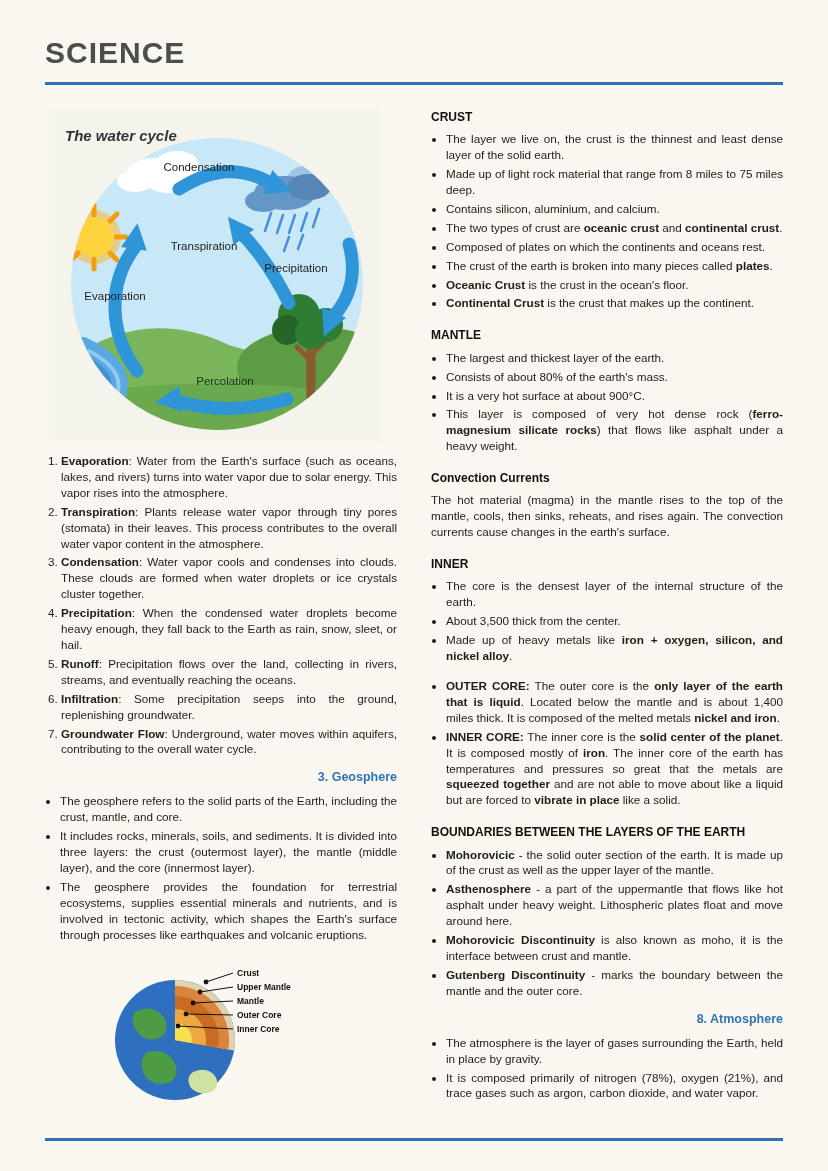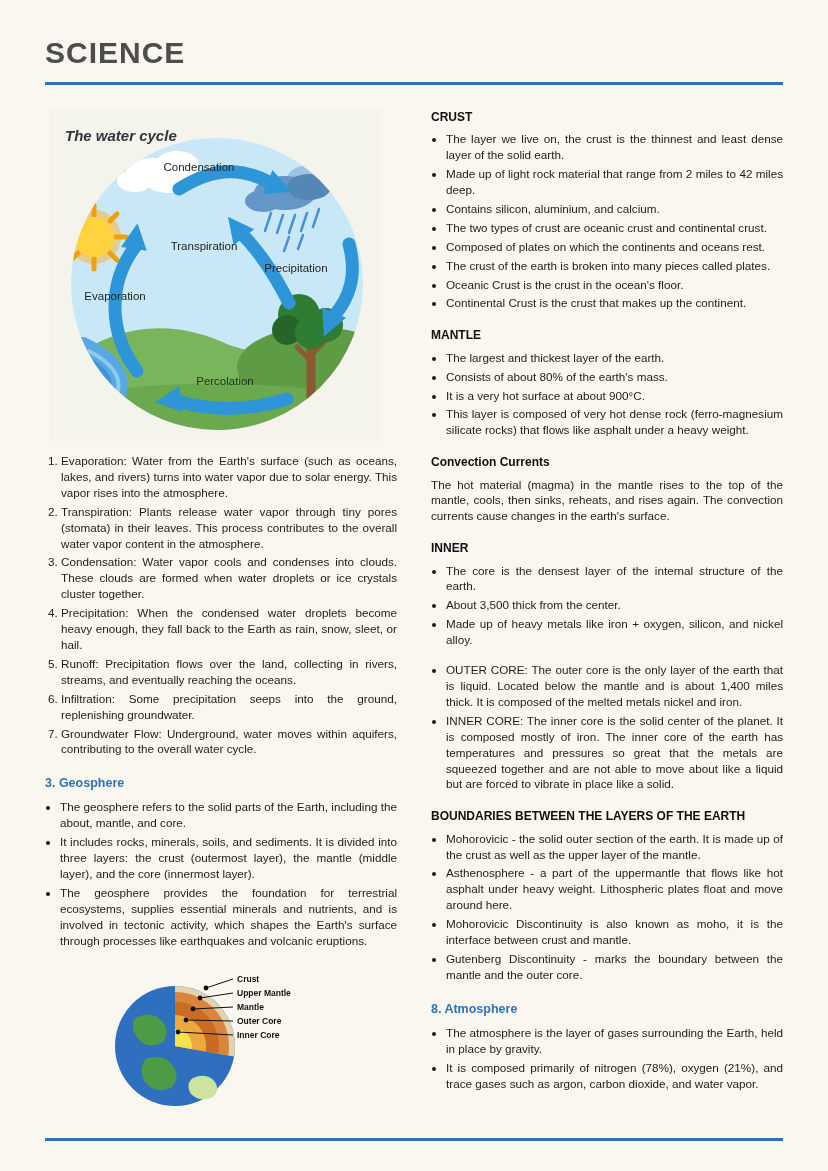--- a/index.html
+++ b/index.html
@@ -19,27 +19,27 @@
     color:#4d4d4d;
   }
   .rule { height:3px; background:#2e74b5; }
   .footer-rule { position:absolute; left:45px; right:45px; bottom:30px; height:3px; background:#2e74b5; }
 
   .columns { display:flex; gap:34px; margin-top:24px; }
   .col { width:352px; font-size:11.7px; line-height:1.36; text-align:justify; }
   .col > :first-child { margin-top:0; }
 
   .sec-h { font-weight:700; font-size:12px; color:#101010; margin:16px 0 6px; text-align:left; }
-  .blue-h { font-weight:700; font-size:12.5px; color:#2e74b5; margin:18px 0 7px; text-align:left; }
+  .blue-h { font-weight:700; font-size:12.5px; color:#2e74b5; margin:12px 0 7px; text-align:right; }
 
   ul.bullet-list { margin:4px 0 0 0; padding-left:15px; list-style:disc; }
   ol.num-list { margin:6px 0 4px 0; padding-left:16px; list-style:decimal; }
   ul.bullet-list li, ol.num-list li { margin-bottom:3px; }
   ul.gap-top { margin-top:14px; }
-  b { font-weight:400; }
+  b { font-weight:700; }
   p.body-p { margin:2px 0 8px 0; }
 
   figure { margin:0; }
   .water-figure { width:332px; margin:0 0 12px 4px; background:#eab308; border-radius:2px; }
   .water-figure svg { display:block; }
   .earth-figure { margin:10px 0 0 62px; }
   .earth-figure svg { display:block; }
 </style>
 </head>
 <body>
@@ -150,21 +150,21 @@
           <li><b>Transpiration</b>: Plants release water vapor through tiny pores (stomata) in their leaves. This process contributes to the overall water vapor content in the atmosphere.</li>
           <li><b>Condensation</b>: Water vapor cools and condenses into clouds. These clouds are formed when water droplets or ice crystals cluster together.</li>
           <li><b>Precipitation</b>: When the condensed water droplets become heavy enough, they fall back to the Earth as rain, snow, sleet, or hail.</li>
           <li><b>Runoff</b>: Precipitation flows over the land, collecting in rivers, streams, and eventually reaching the oceans.</li>
           <li><b>Infiltration</b>: Some precipitation seeps into the ground, replenishing groundwater.</li>
           <li><b>Groundwater Flow</b>: Underground, water moves within aquifers, contributing to the overall water cycle.</li>
         </ol>
 
       <h3 class="blue-h">3. Geosphere</h3>
       <ul class="bullet-list">
-          <li>The geosphere refers to the solid parts of the Earth, including the about, mantle, and core.</li>
+          <li>The geosphere refers to the solid parts of the Earth, including the crust, mantle, and core.</li>
           <li>It includes rocks, minerals, soils, and sediments. It is divided into three layers: the crust (outermost layer), the mantle (middle layer), and the core (innermost layer).</li>
           <li>The geosphere provides the foundation for terrestrial ecosystems, supplies essential minerals and nutrients, and is involved in tectonic activity, which shapes the Earth's surface through processes like earthquakes and volcanic eruptions.</li>
         </ul>
 
       <figure class="earth-figure">
         <svg width="215" height="158" viewBox="0 0 215 158">
 
           <g>
             <circle cx="68" cy="88" r="60" fill="#2f6fbf"></circle>
             <path d="M 28 60 q 16 -8 26 2 q 10 10 2 22 q -14 8 -24 -2 q -10 -12 -4 -22 Z" fill="#4d9b44"></path>
@@ -204,21 +204,21 @@
           </g>
         </svg>
       </figure>
     </div>
 
     <div class="col">
 
       <h3 class="sec-h">CRUST</h3>
       <ul class="bullet-list">
           <li>The layer we live on, the crust is the thinnest and least dense layer of the solid earth.</li>
-          <li>Made up of light rock material that range from 2 miles to 42 miles deep.</li>
+          <li>Made up of light rock material that range from 8 miles to 75 miles deep.</li>
           <li>Contains silicon, aluminium, and calcium.</li>
           <li>The two types of crust are <b>oceanic crust</b> and <b>continental crust</b>.</li>
           <li>Composed of plates on which the continents and oceans rest.</li>
           <li>The crust of the earth is broken into many pieces called <b>plates</b>.</li>
           <li><b>Oceanic Crust</b> is the crust in the ocean's floor.</li>
           <li><b>Continental Crust</b> is the crust that makes up the continent.</li>
         </ul>
 
       <h3 class="sec-h">MANTLE</h3>
       <ul class="bullet-list">

